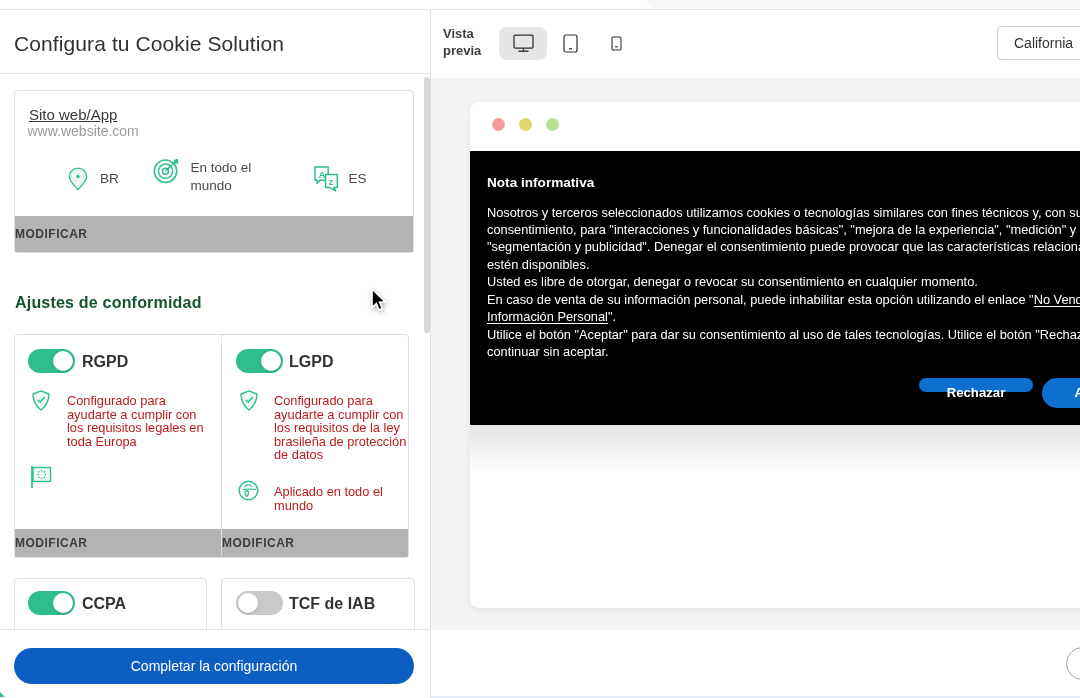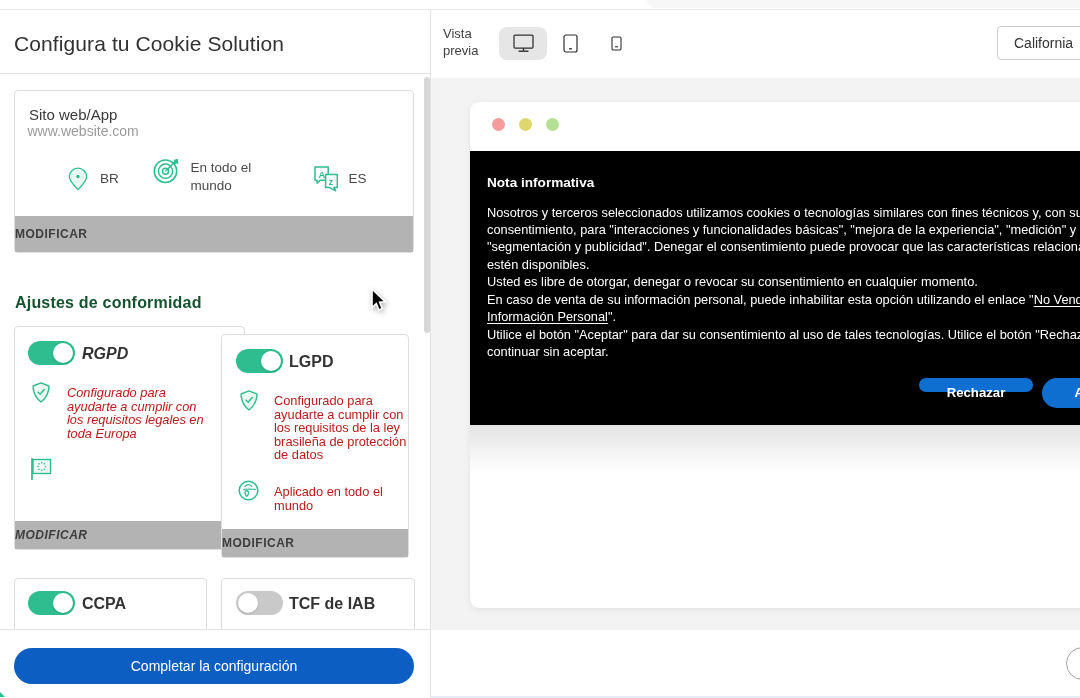--- a/index.html
+++ b/index.html
@@ -10,28 +10,28 @@
 #topbar { left:0; top:0; width:1080px; height:10px; background:#fff; border-bottom:1px solid #e8e8e8; }
 #topstrip { right:0; top:0; width:433px; height:8px; background:#f7f7f7; border-bottom-left-radius:8px; }
 
 #lheader { left:0; top:10px; width:430px; height:64px; background:#fff; border-bottom:1px solid #e5e5e5; }
 #ltitle { left:14px; top:32px; font-size:21px; color:#323232; letter-spacing:0.1px; }
 #divider { left:430px; top:10px; width:1px; height:688px; background:#e3e3e3; }
 .card { position:absolute; background:#fff; border:1px solid #dedede; border-radius:4px; }
 .modbar { position:absolute; left:0; right:0; bottom:0; background:#b3b3b3; color:#3d3d3d; font-weight:bold; text-align:left; letter-spacing:0.5px; }
 
 #card1 { left:14px; top:90px; width:400px; height:163px; }
-#sito { left:14px; top:15px; font-size:15px; font-weight:500; color:#3a3a3a; position:absolute; }
+#sito { left:14px; top:15px; font-size:15px; font-weight:500; color:#3a3a3a; position:absolute;text-decoration:underline; }
 #www { left:12.5px; top:32px; font-size:14px; color:#9b9b9b; position:absolute; }
 .icl { position:absolute; color:#4a4a4a; font-size:13.5px; line-height:18px; }
 #modbar1 { height:36px; line-height:36px; font-size:12px; }
 
 #ajustes { left:15px; top:294px; font-size:16px; font-weight:bold; color:#14532d; letter-spacing:0.2px; }
 
-#cardR { left:14px; top:326px; width:231px; height:224px;font-style:italic; }
+#cardR { left:14px; top:334px; width:231px; height:224px; }
 #cardL { left:221px; top:334px; width:188px; height:224px; }
 #cardC { left:14px; top:578px; width:193px; height:120px; }
 #cardT { left:221px; top:578px; width:194px; height:120px; }
 .tgl { position:absolute; width:47px; height:24px; border-radius:12px; background:#2dbd8e; }
 .tgl .knob { position:absolute; top:2px; width:20px; height:20px; border-radius:50%; background:#fff; box-shadow:0 1px 2px rgba(0,0,0,0.15); }
 .tgl.on .knob { left:25px; }
 .tgl.off { background:#c9c9c9; }
 .tgl.off .knob { left:2px; }
 .tlabel { position:absolute; font-weight:bold; font-size:16px; color:#333; }
 .ctext { position:absolute; font-size:12.8px; line-height:13.6px; color:#b91c1c; }
@@ -41,21 +41,21 @@
 #rfooter { left:431px; top:630px; width:649px; height:68px; background:#fff; }
 #footline { left:0; top:629px; width:1080px; height:1px; background:#e4e4e4; }
 #bluebtn { left:14px; top:648px; width:400px; height:36px; border-radius:18px; background:#0c5ec2; color:#fff; font-size:14px; font-weight:500; text-align:center; line-height:36px; }
 #circbtn { left:1066px; top:647px; width:33px; height:33px; border-radius:50%; border:1.5px solid #a3a3a3; background:#fff; }
 #botline { left:430px; top:696px; width:650px; height:2px; background:#e7edf6; }
 #greentri { left:0px; top:692px; width:5px; height:5px; background:#2dbd8e; clip-path:polygon(0 0, 0 100%, 100% 100%); }
 
 #sthumb { left:424px; top:77px; width:6px; height:256px; border-radius:3px; background:#d7d7d7; }
 
 #rtoolbar { left:431px; top:10px; width:649px; height:68px; background:#fff; }
-#vista { left:443px; top:25px; font-size:13px; font-weight:normal; color:#3f3f3f; line-height:17px; }
+#vista { left:443px; top:25px; font-size:13px; font-weight:bold; color:#3f3f3f; line-height:17px; }
 #deskbtn { left:499px; top:27px; width:48px; height:33px; background:#e6e6e6; border-radius:8px; }
 #calif { left:997px; top:26px; width:130px; height:34px; border:1px solid #ccc; border-radius:4px; background:#fff; color:#333; font-size:14px; line-height:32px; padding-left:16px; }
 
 #pvbg { left:431px; top:78px; width:649px; height:552px; background:#f3f3f3; }
 #browser { left:470px; top:102px; width:660px; height:506px; background:#fff; border-radius:9px; box-shadow:0 2px 6px rgba(0,0,0,0.07); }
 .dot { position:absolute; top:15.5px; width:13px; height:13px; border-radius:50%; }
 #banner { position:absolute; left:0; top:49px; width:660px; height:274px; background:#000; color:#fff; }
 #nota { position:absolute; left:17px; top:24px; font-size:13.6px; font-weight:bold; }
 #btext { position:absolute; left:17px; top:52.5px; font-size:12.8px; line-height:17.45px; white-space:nowrap; }
 #btext u { text-underline-offset:2px; }

